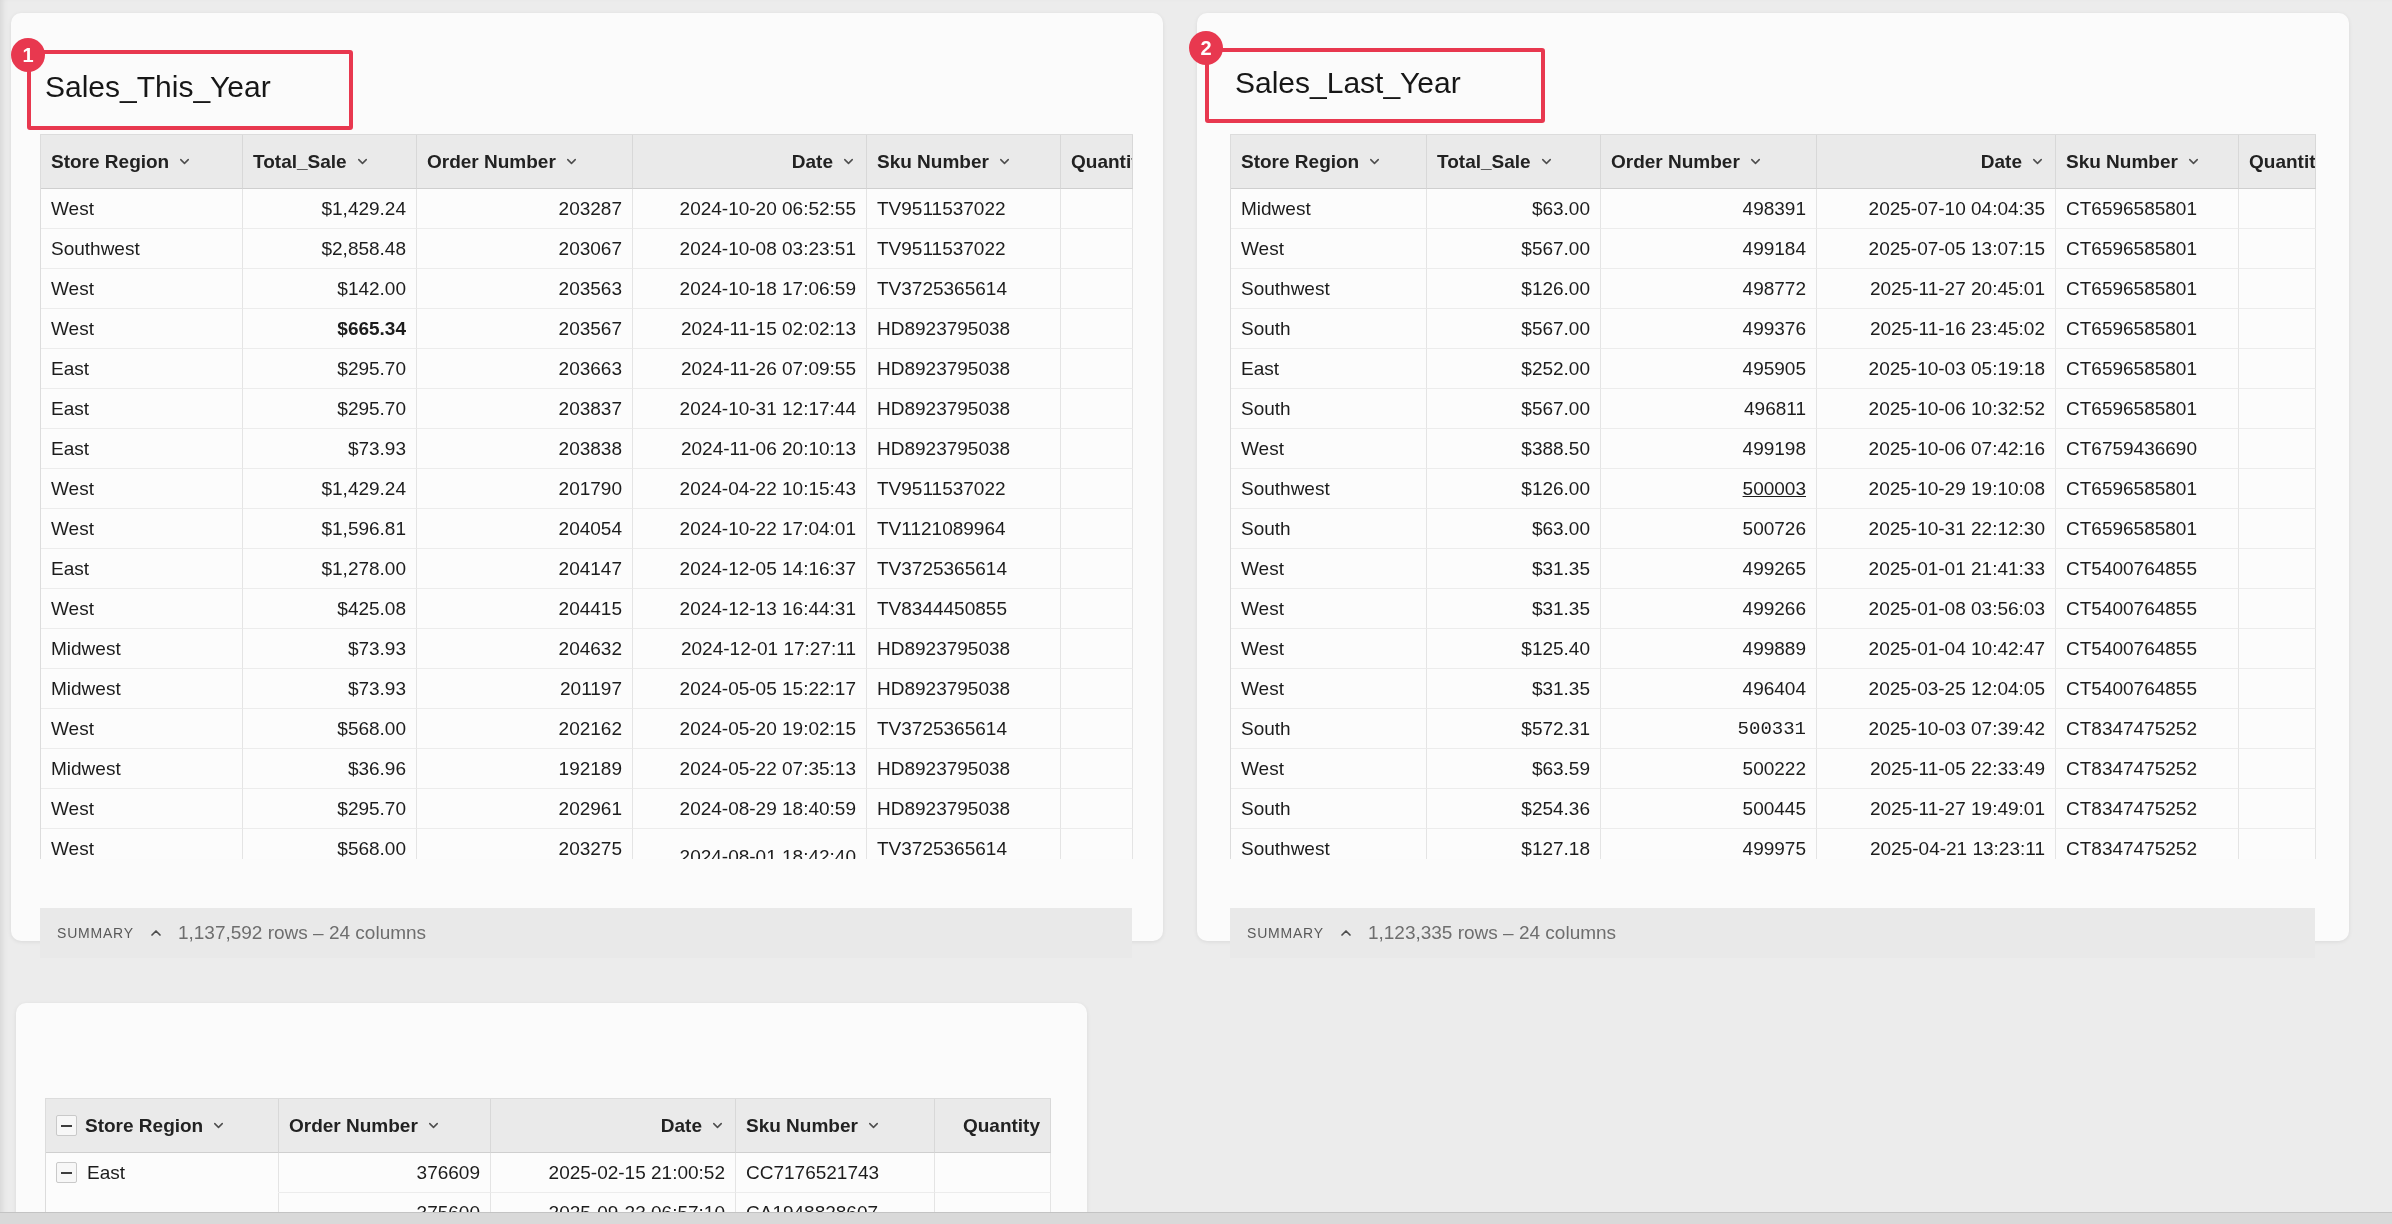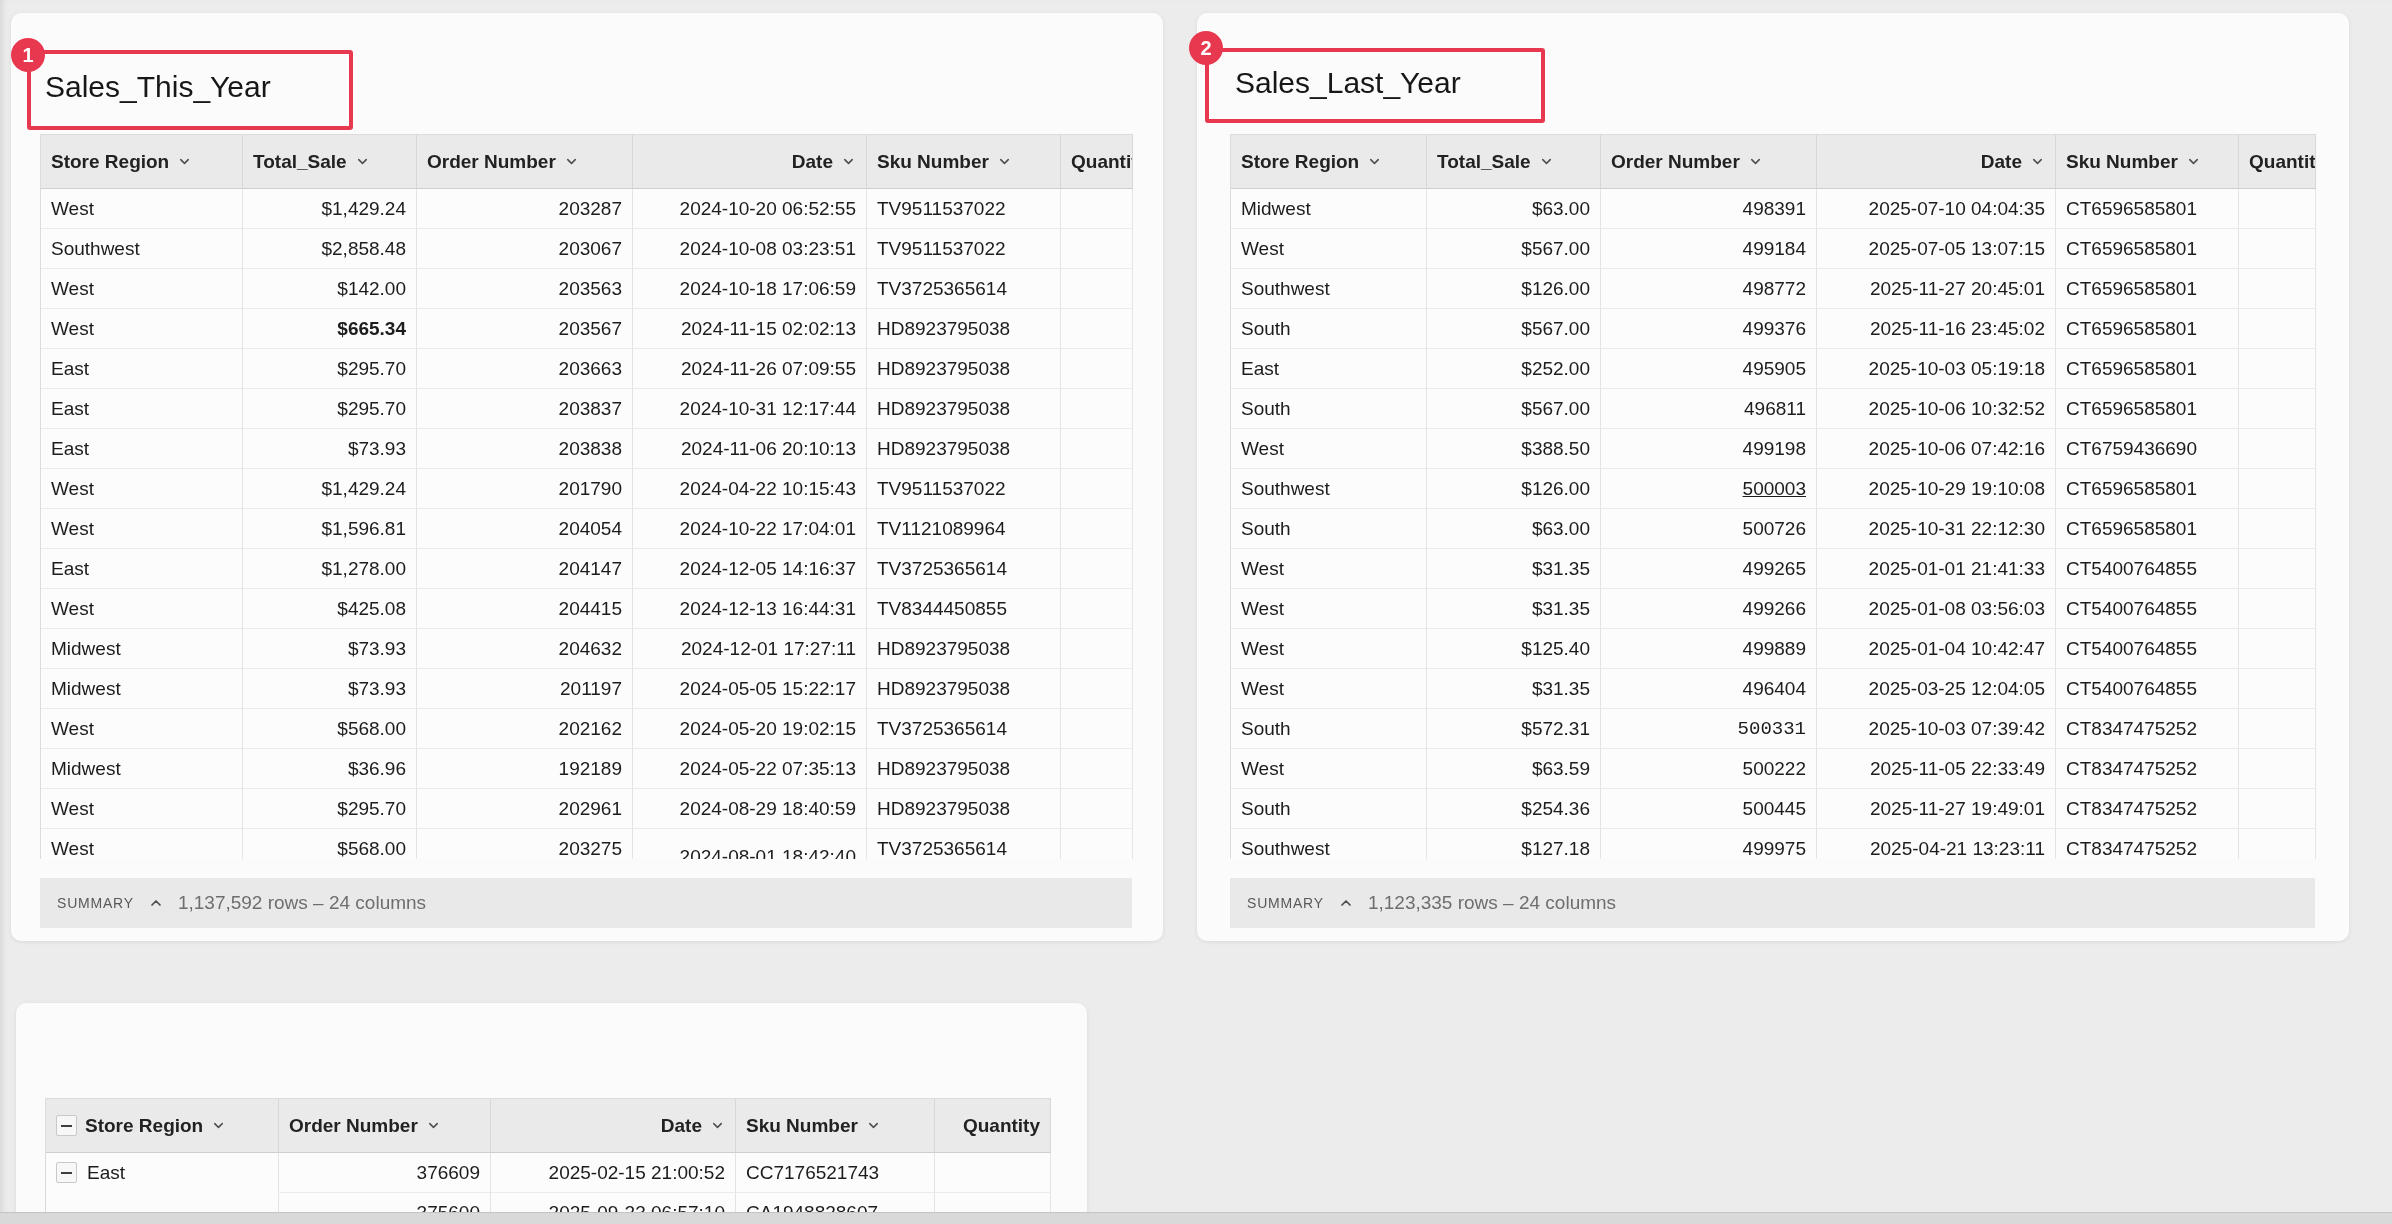--- a/index.html
+++ b/index.html
@@ -23,21 +23,21 @@
         font-size:19px;white-space:nowrap;overflow:hidden;}
   .cell.ar{justify-content:flex-end;}
   .cell.no-bb{border-bottom-color:transparent;}
 
   .minusbox{flex:0 0 auto;width:21px;height:21px;border:1px solid #c9c9c9;border-radius:2px;background:#f7f7f7;
             display:flex;align-items:center;justify-content:center;box-sizing:border-box;}
   .minusbox .bar{width:11px;height:2px;background:#3d3d3d;}
   .chev{flex:0 0 auto;}
 
   
-  .summary{position:absolute;top:878px;height:50px;background:#e9e9e9;display:flex;align-items:center;
+  .summary{position:absolute;top:908px;height:50px;background:#e9e9e9;display:flex;align-items:center;
            gap:14px;padding:0 17px;box-sizing:border-box;}
   .sum-label{font-size:14px;letter-spacing:0.8px;color:#595959;}
   .sum-stats{font-size:19px;color:#6e6e6e;}
 
   
   .ann-rect{position:absolute;border:4px solid #e8384f;border-radius:3px;z-index:6;}
   .ann-badge{position:absolute;width:34px;height:34px;border-radius:50%;background:#e8384f;color:#fff;
              display:flex;align-items:center;justify-content:center;font-size:20px;font-weight:700;z-index:7;}
 
   .bottom-edge{position:absolute;left:0;top:1212px;width:2392px;height:12px;background:#d9d9d9;

